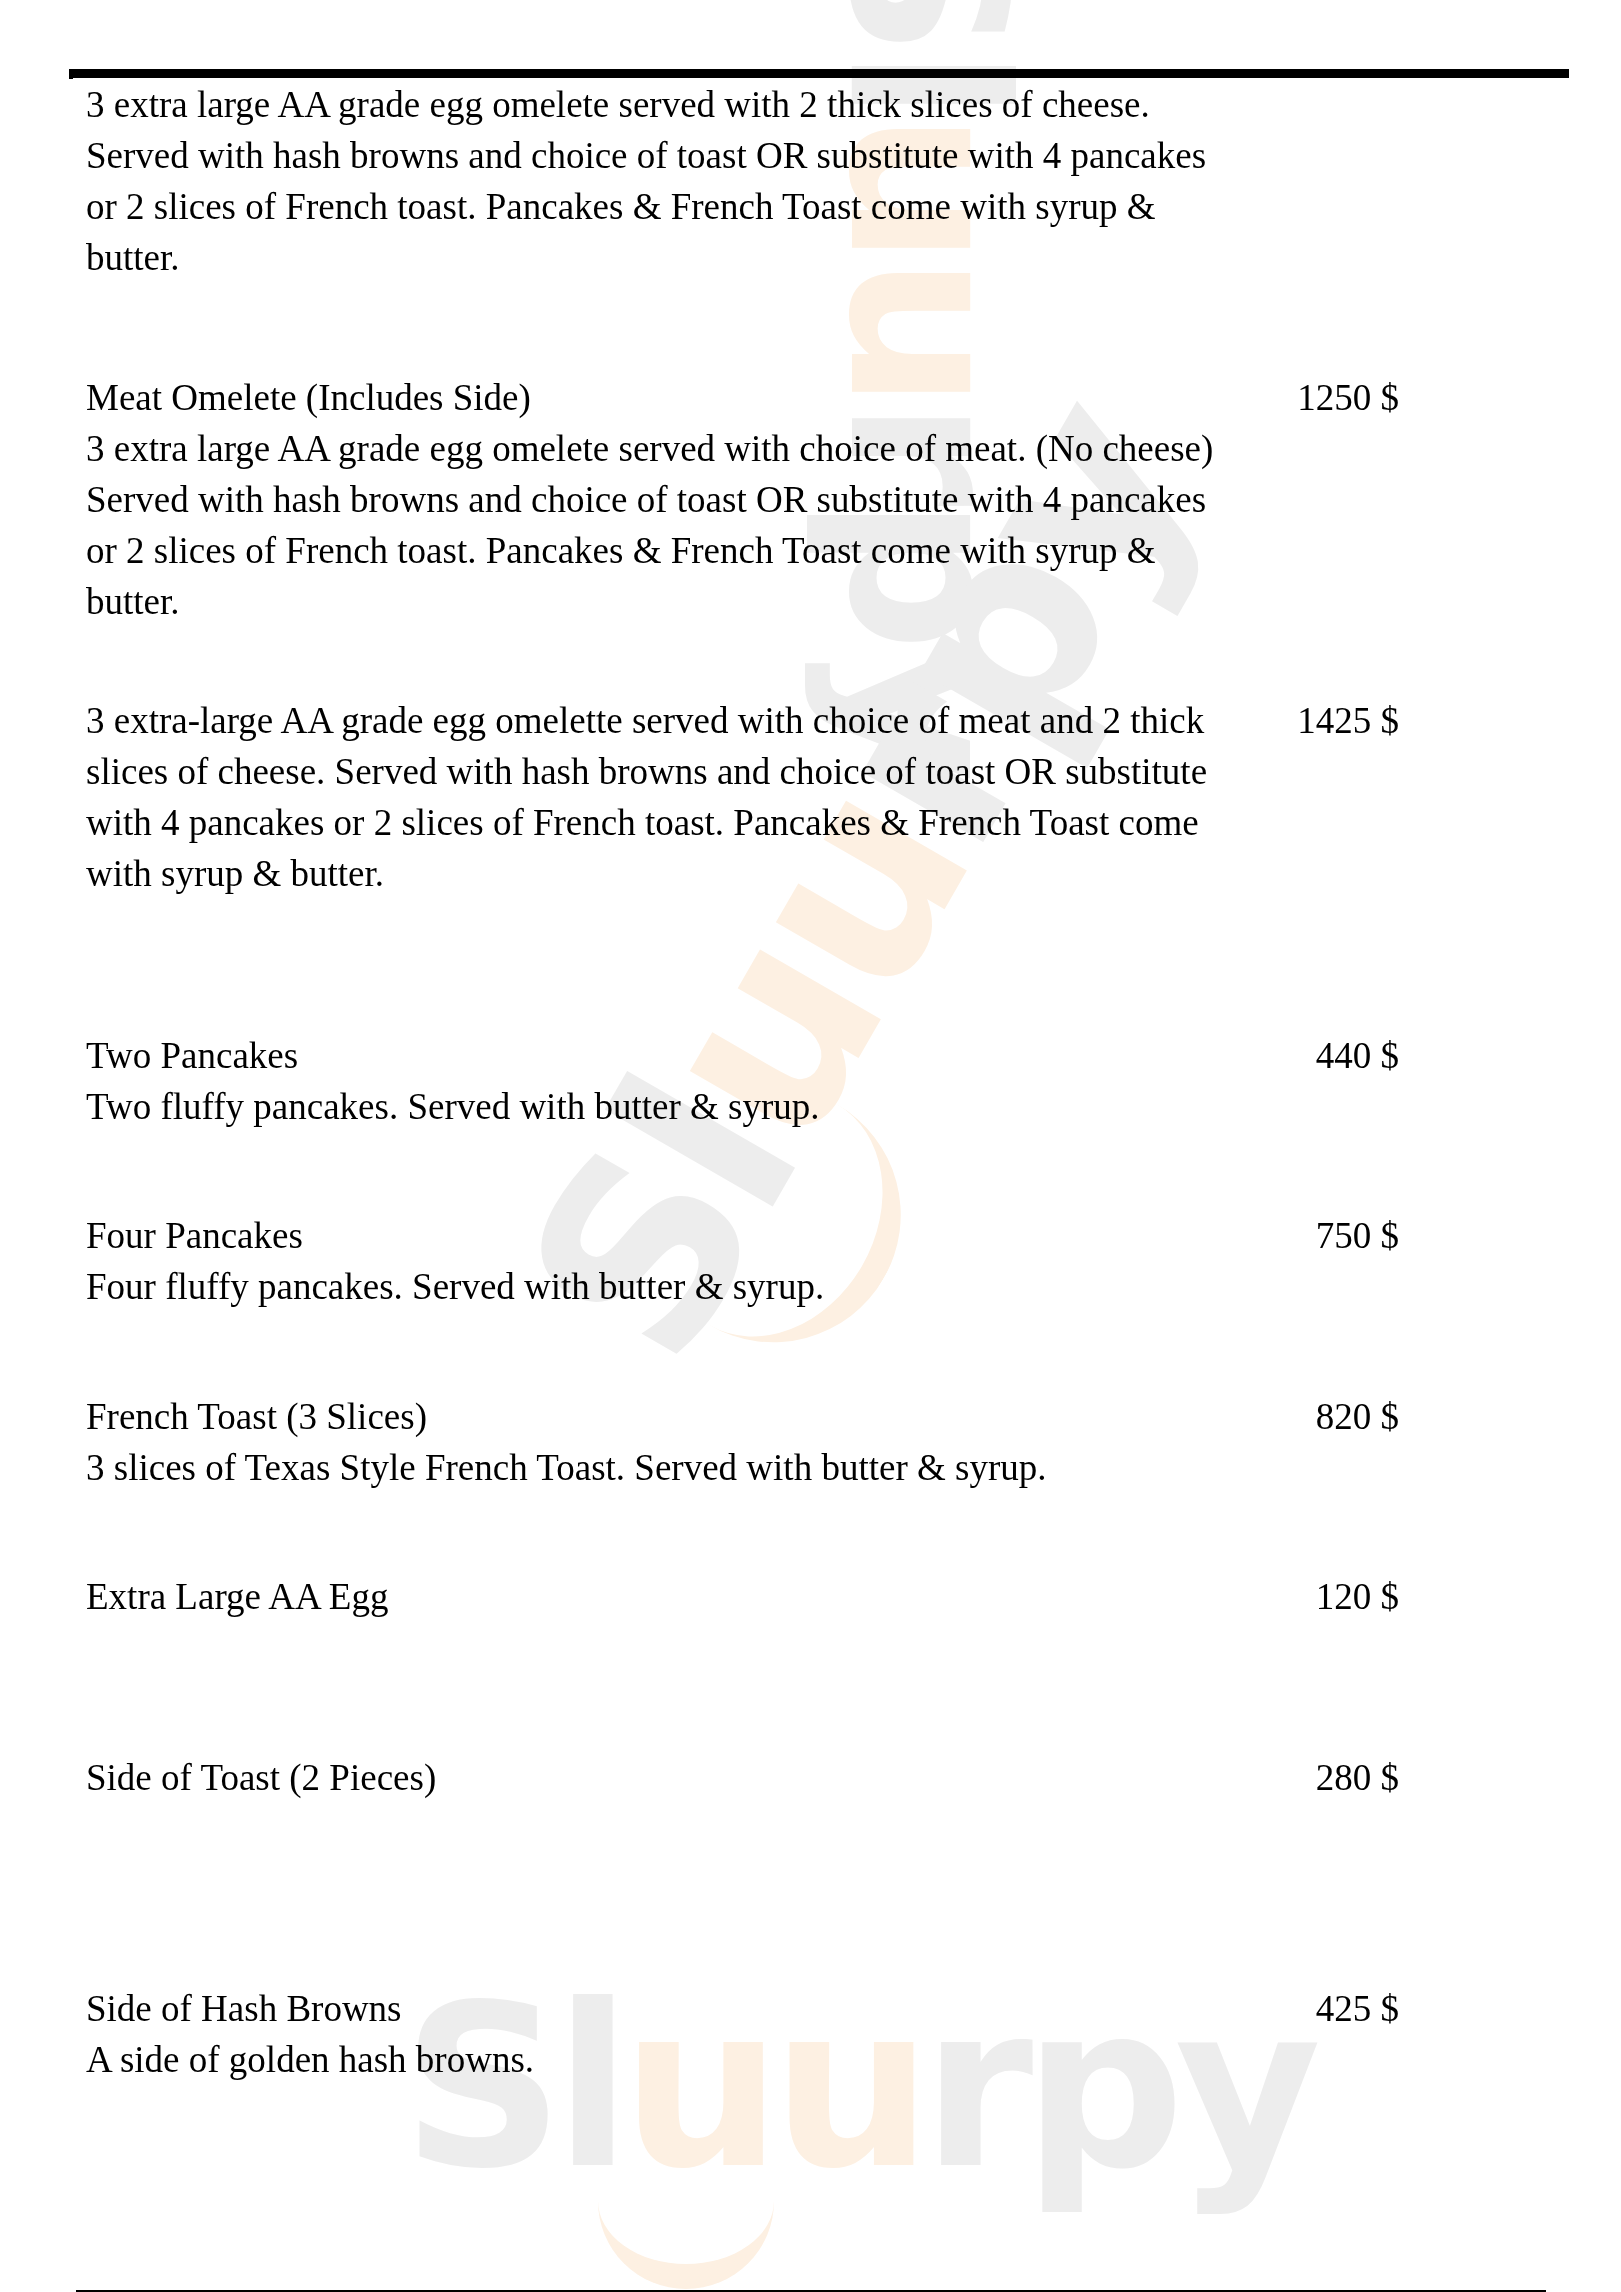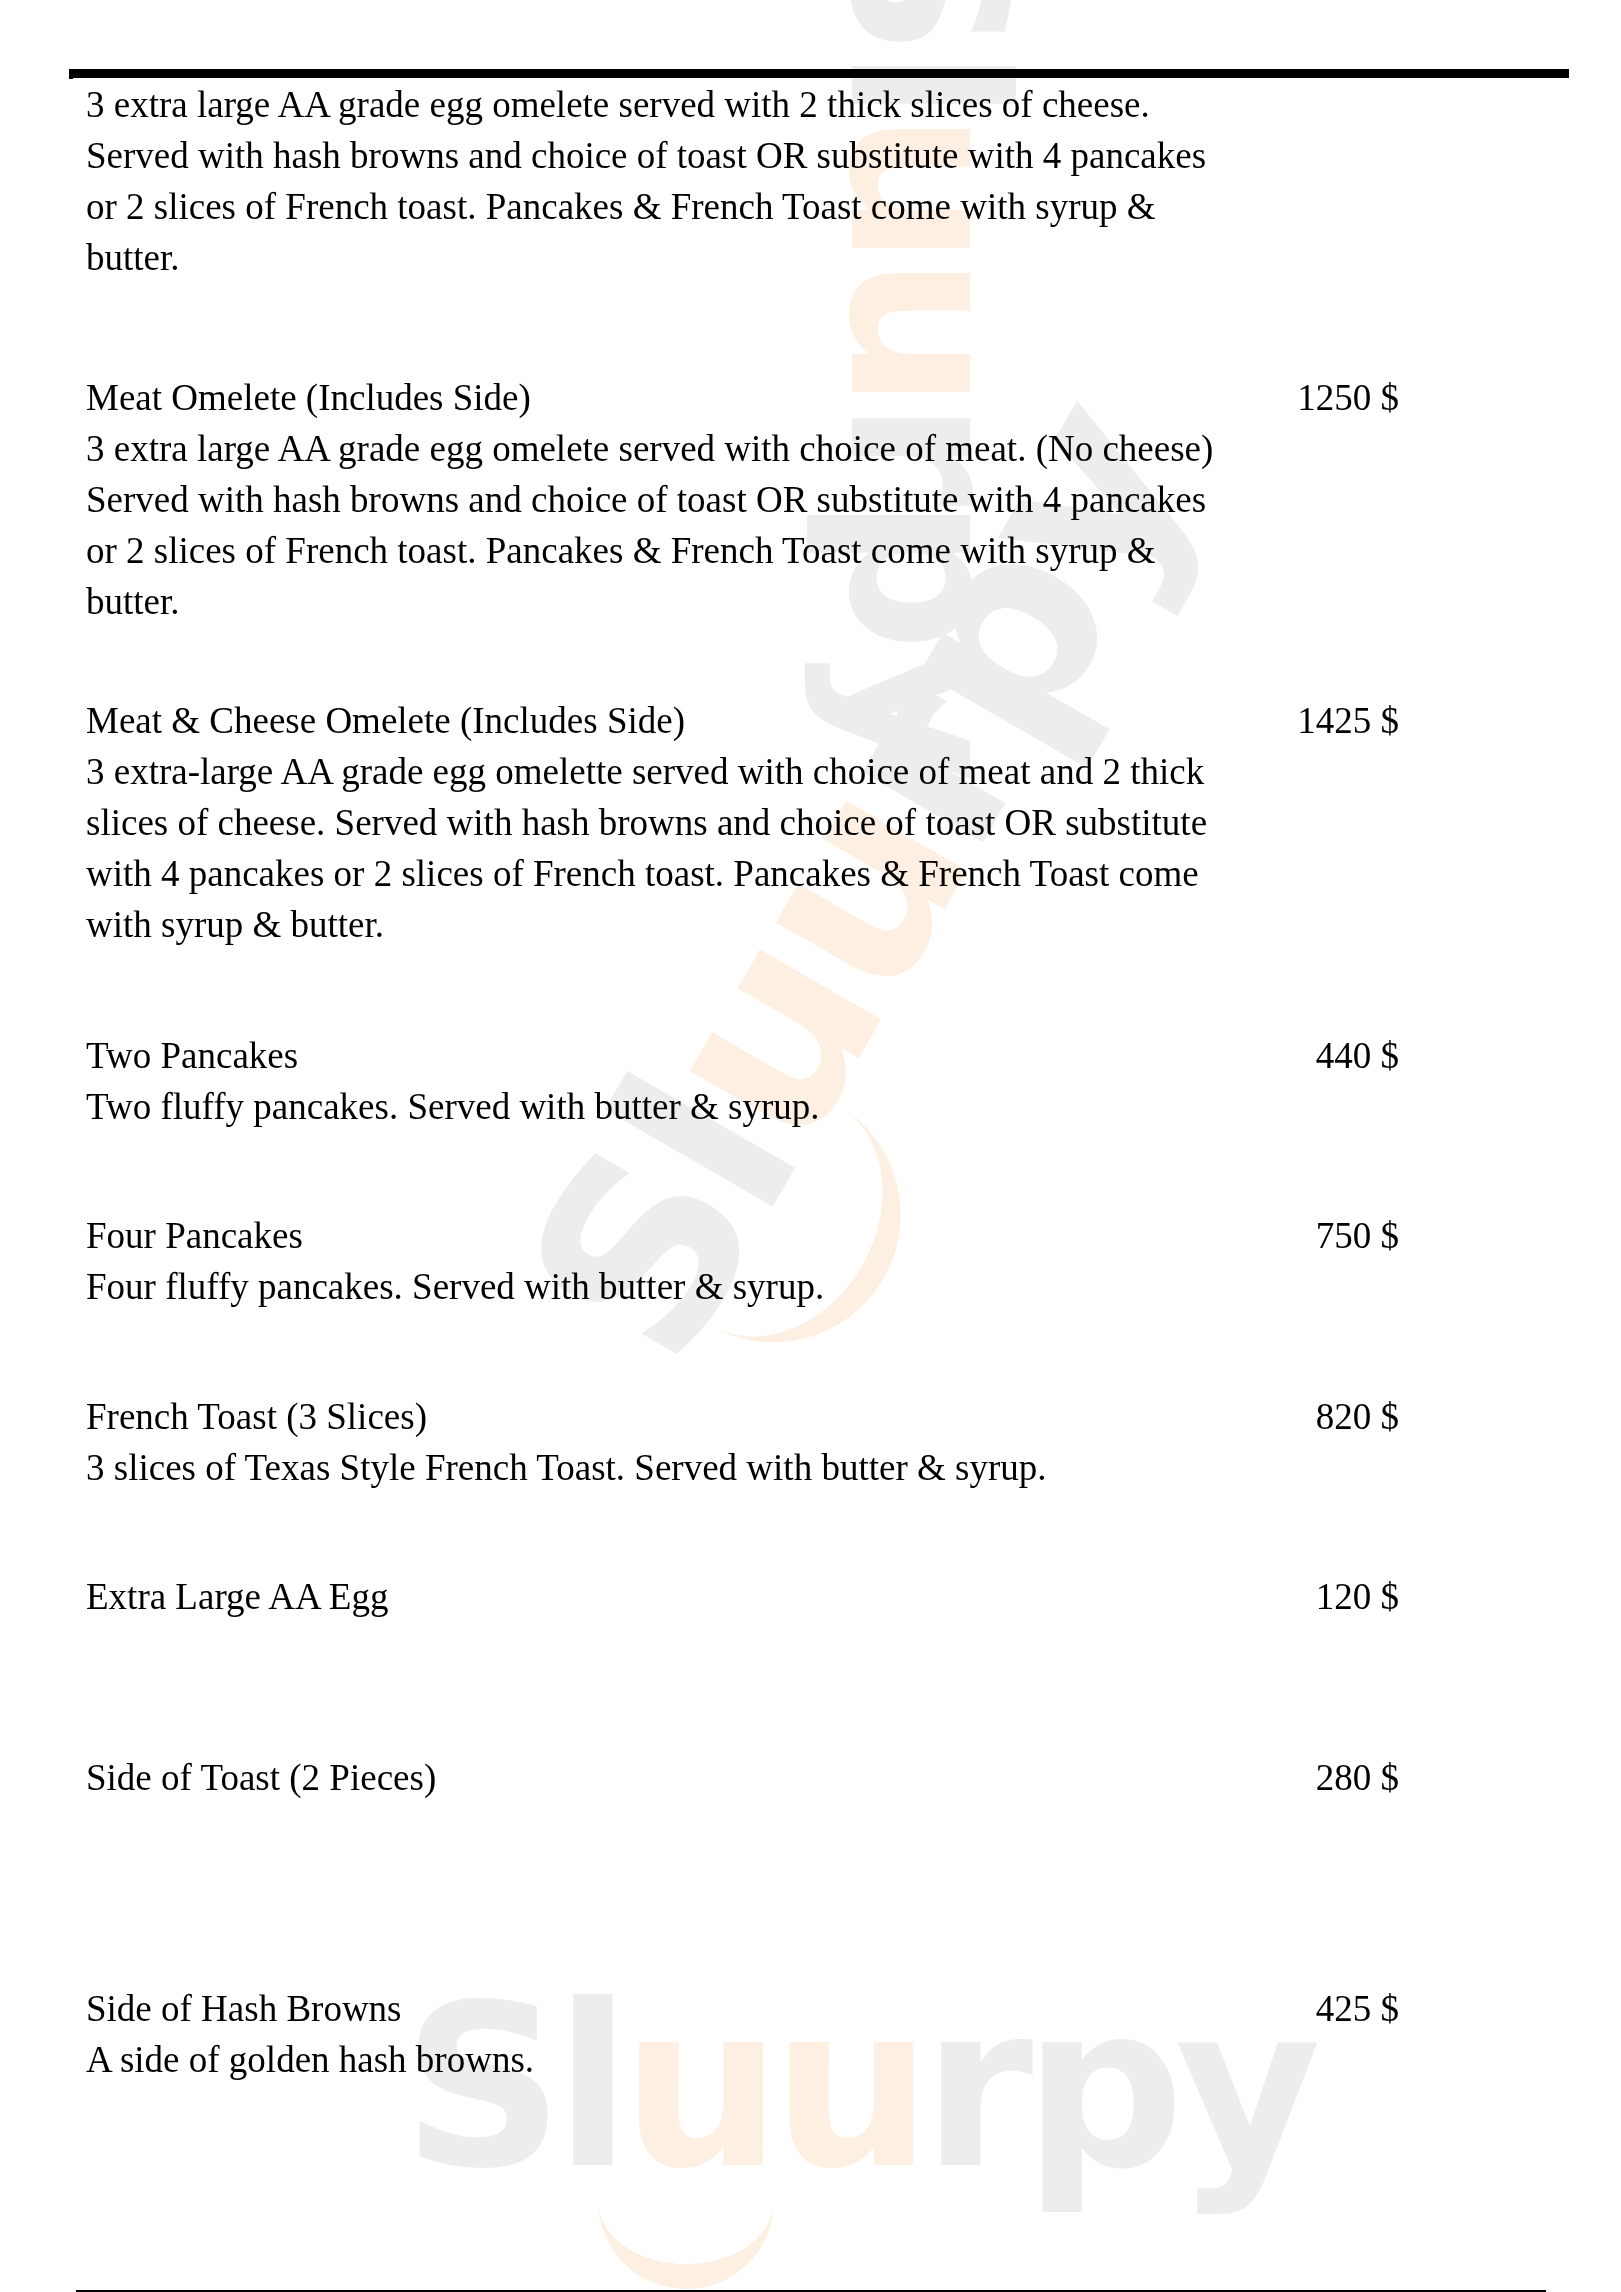--- a/index.html
+++ b/index.html
@@ -67,21 +67,20 @@
     <span class="item-desc">3 extra large AA grade egg omelete served with 2 thick slices of cheese. Served with hash browns and choice of toast OR substitute with 4 pancakes or 2 slices of French toast. Pancakes &amp; French Toast come with syrup &amp; butter.</span>
   </div>
 
   <div class="item" style="top:372px;">
     <span class="item-name">Meat Omelete (Includes Side)</span>
     <span class="item-price">1250 $</span>
     <span class="item-desc">3 extra large AA grade egg omelete served with choice of meat. (No cheese) Served with hash browns and choice of toast OR substitute with 4 pancakes or 2 slices of French toast. Pancakes &amp; French Toast come with syrup &amp; butter.</span>
   </div>
 
   <div class="item" style="top:695px;">
-    <span class="item-name">Meat &amp; Cheese Omelete (Includes Side)</span>
     <span class="item-price">1425 $</span>
     <span class="item-desc">3 extra-large AA grade egg omelette served with choice of meat and 2 thick slices of cheese. Served with hash browns and choice of toast OR substitute with 4 pancakes or 2 slices of French toast. Pancakes &amp; French Toast come with syrup &amp; butter.</span>
   </div>
 
   <div class="item" style="top:1030px;">
     <span class="item-name">Two Pancakes</span>
     <span class="item-price">440 $</span>
     <span class="item-desc">Two fluffy pancakes. Served with butter &amp; syrup.</span>
   </div>
 

